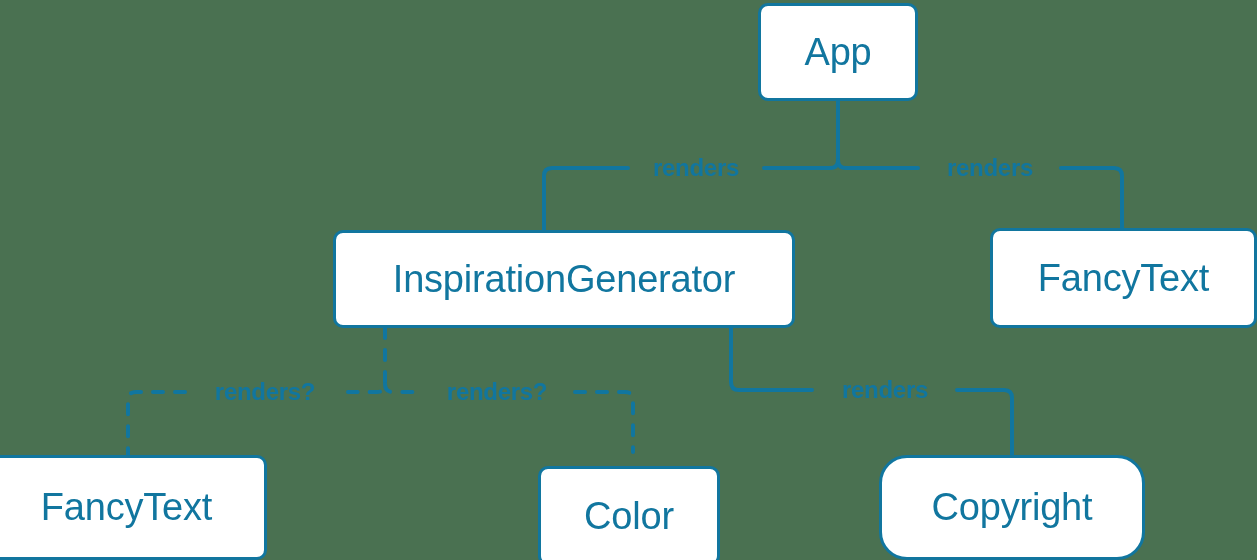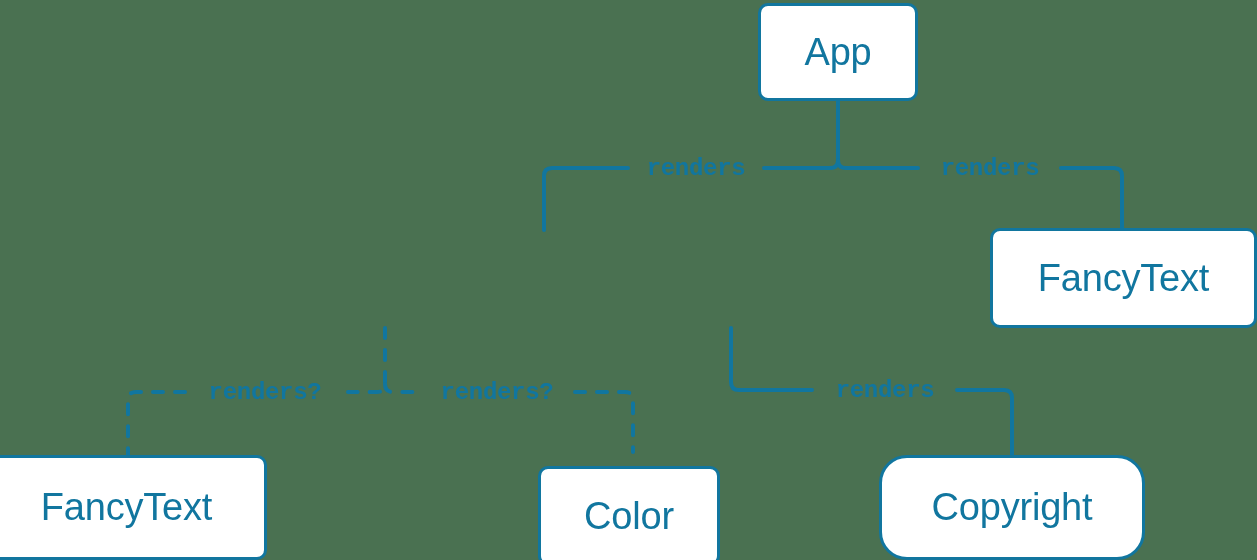--- a/index.html
+++ b/index.html
@@ -40,21 +40,21 @@
   .node-label {
     color: #11769f;
     font-family: "Liberation Sans", sans-serif;
     font-weight: 400;
     white-space: nowrap;
     letter-spacing: -0.2px;
   }
   .edge-label {
     position: absolute;
     color: #11769f;
-    font-family: Liberation Mono, monospace;
+    font-family: Liberation Sans, sans-serif;
     font-weight: 700;
     font-size: 24px;
     letter-spacing: -0.3px;
     white-space: nowrap;
     z-index: 6;
     transform: translate(-50%, -50%);
   }
   
   #node-app           { left: 758px;  top: 3px;   width: 160px; height: 98px; }
   #node-app .node-label { font-size: 38px; }
@@ -112,20 +112,23 @@
   <div class="edge-label" style="left:265px; top:392px;">renders?</div>
 
   <div class="edge-label" style="left:497px; top:392px;">renders?</div>
 
   <div class="edge-label" style="left:885px; top:390px;">renders</div>
 
   <div class="node-box" id="node-app">
     <span class="node-label">App</span>
   </div>
 
+  <div class="node-box" id="node-inspiration">
+    <span class="node-label">InspirationGenerator</span>
+  </div>
 
   <div class="node-box" id="node-fancytext-right">
     <span class="node-label">FancyText</span>
   </div>
 
   <div class="node-box" id="node-fancytext-bottom">
     <span class="node-label">FancyText</span>
   </div>
 
   <div class="node-box" id="node-color">

